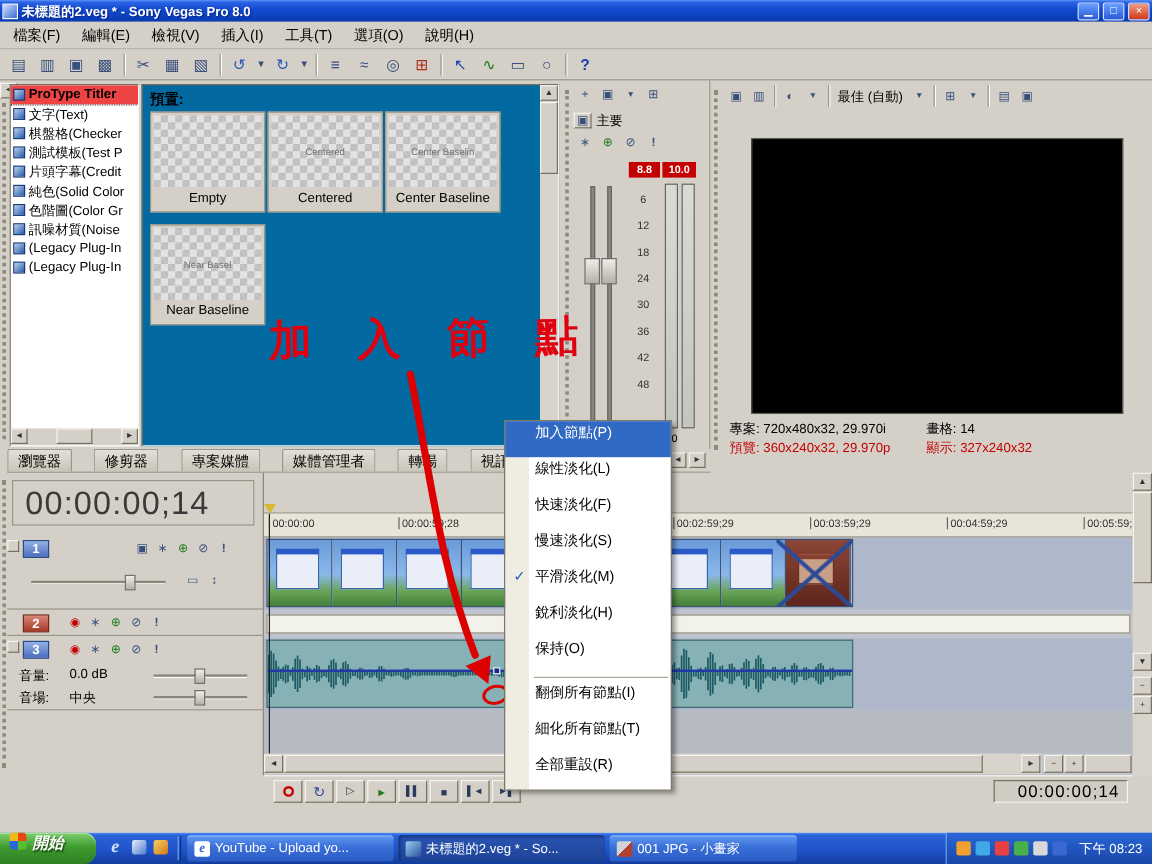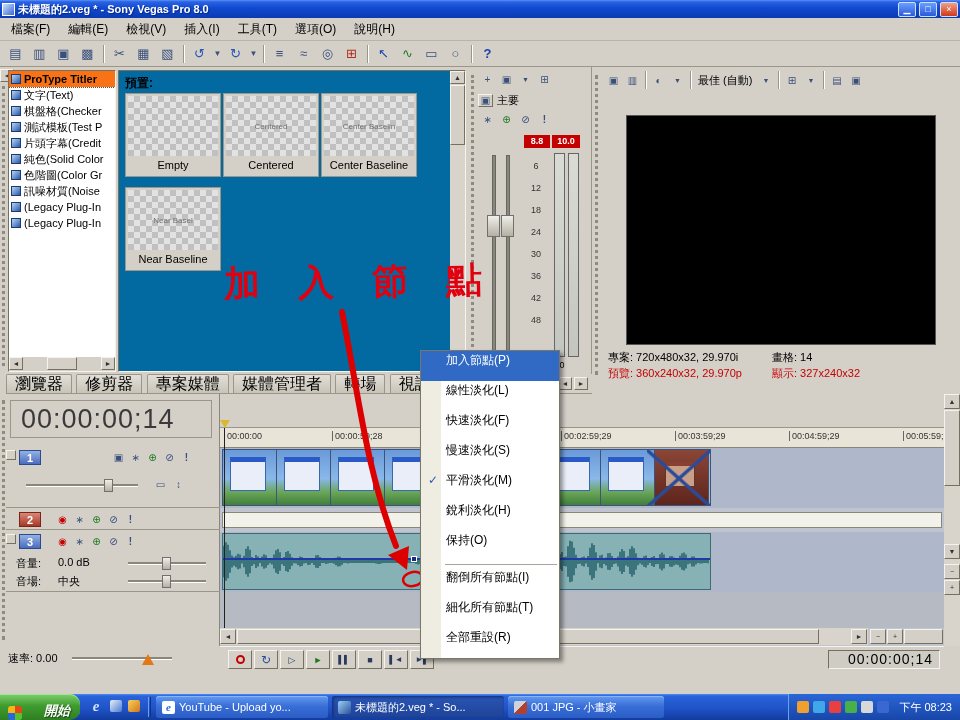--- a/index.html
+++ b/index.html
@@ -14,34 +14,34 @@
 .wbtn{width:18px;height:15px;display:flex;align-items:center;justify-content:center;font-size:9px;color:#fff;background:linear-gradient(180deg,#6aa0ff,#2a5ad8);border:1px solid #cfe0ff;border-radius:2px}
 .wbtn.close{background:linear-gradient(180deg,#f0a088,#d03818)}
 .menubar{display:flex;align-items:center;border-bottom:1px solid #b8b4a8;padding-left:2px}
 .mitem{padding:3px 9px}
 .toolbar{display:flex;align-items:center;padding:1px 4px;border-bottom:1px solid #9a968a;gap:1px}
 .tbtn{width:23px;height:22px;display:flex;align-items:center;justify-content:center;font-size:13px;color:#39507c}
 .tsep{width:1px;height:18px;background:#9a968a;box-shadow:1px 0 0 #fff;margin:0 3px}
 .vgrip{border-left:3px dotted #8e8a7e;width:0}
 .glist{font-size:11px;overflow:hidden}
 .gitem{height:16px;display:flex;align-items:center;gap:3px;padding:0 2px;white-space:nowrap}
-.gitem.sel{background:#f97316;outline:1px dotted #555}
+.gitem.sel{background:#ef4444;outline:1px dotted #555}
 .gicon{width:10px;height:10px;flex:none;background:linear-gradient(135deg,#b8d4f0,#2a5aa8);border:1px solid #1a3a78}
 .scrbtn{width:14px;height:13px;display:flex;align-items:center;justify-content:center;font-size:7px;color:#333}
 .pcell{width:96px;border:1px solid #9a968a;background:#d4d0c8;padding:2px;text-align:center;position:absolute}
 .pthumb{width:90px;height:60px;margin:0 auto;position:relative;display:flex;align-items:center;justify-content:center;background-image:linear-gradient(45deg,#c0c0c0 25%,transparent 25%,transparent 75%,#c0c0c0 75%),linear-gradient(45deg,#c0c0c0 25%,#e2e2e2 25%,#e2e2e2 75%,#c0c0c0 75%);background-size:12px 12px;background-position:0 0,6px 6px}
 .pttxt{font-size:8px;color:#707070}
 .pcap{font-size:11px;padding-top:3px;height:18px;white-space:nowrap;overflow:hidden}
 .mtbtn{width:19px;height:17px;display:flex;align-items:center;justify-content:center;font-size:10px;color:#39507c}
 .peak{width:26px;height:13px;background:#c40000;color:#fff;font-size:9px;font-weight:bold;text-align:center;line-height:13px;position:absolute}
 .scale{position:absolute;width:24px;font-size:9px;color:#333;text-align:center}
 .fgroove{position:absolute;width:4px;background:#8a8678;border:1px solid #666}
 .fhandle{position:absolute;width:13px;height:22px;background:linear-gradient(180deg,#f0eee8,#b4b0a4);border:1px solid #707070}
 .meter{position:absolute;width:11px;border:1px solid #666;background:linear-gradient(180deg,#d8dcd4,#c2c6be)}
-.tab{height:19px;display:inline-flex;align-items:center;padding:0 8px;border:1px solid #9a968a;border-bottom:none;background:linear-gradient(180deg,#e2dfd8,#c8c4b8);margin-right:1px;font-size:16px;border-radius:2px 2px 0 0}
+.tab{height:19px;display:inline-flex;align-items:center;padding:0 8px;border:1px solid #9a968a;border-bottom:none;background:linear-gradient(180deg,#e2dfd8,#c8c4b8);margin-right:15px;font-size:12px;border-radius:2px 2px 0 0}
 .tab.active{font-weight:bold;background:#d4d0c8}
 .hdrbadge{width:22px;height:15px;color:#fff;font-size:11px;font-weight:bold;display:flex;align-items:center;justify-content:center;border:1px solid #2a4a8a;background:linear-gradient(180deg,#93b2e4,#4b6cbe);position:absolute}
 .hdrbadge.red{background:linear-gradient(180deg,#d88878,#a83828);border-color:#7a2418}
 .hicon{width:17px;height:15px;display:flex;align-items:center;justify-content:center;font-size:10px;color:#39507c}
 .tick{position:absolute;top:3px;border-left:1px solid #666;padding-left:2px;font-size:9px;color:#333;white-space:nowrap}
 .vthumb{width:54px;height:100%;border-right:1px solid #3f5278;background:linear-gradient(180deg,#6a9ad8 0%,#8ab8ea 52%,#68a455 78%,#417f3c 100%);position:relative;flex:none;overflow:hidden}
 .vthumb::before{content:"";position:absolute;left:7px;top:7px;width:34px;height:28px;background:#e9eef8;border:1px solid #3a66b0;border-top:5px solid #2a5ac8}
 .vthumb.redclip{background:linear-gradient(180deg,#8a4636,#5e251c)}
 .vthumb.redclip::before{left:10px;top:12px;width:28px;height:20px;background:#c8a088;border-color:#6a3020;border-top:4px solid #8a4030}
 .trbtn{width:24px;height:19px;display:flex;align-items:center;justify-content:center;font-size:9px;color:#2a3a5c;gap:1px}
@@ -373,45 +373,40 @@
   </div>
 
   <div class="abs" style="left:944px;top:394px;width:16px;height:252px;background:#d8d4cc">
     <span class="abs scrbtn b3" style="left:0;top:0;width:16px;height:15px">▲</span>
     <span class="abs b3" style="left:0;top:16px;width:16px;height:76px"></span>
     <span class="abs scrbtn b3" style="left:0;top:150px;width:16px;height:15px">▼</span>
     <span class="abs scrbtn b3" style="left:0;top:170px;width:16px;height:15px">−</span>
     <span class="abs scrbtn b3" style="left:0;top:186px;width:16px;height:15px">+</span>
   </div>
 
-  <div class="abs" style="left:0;top:646px;width:220px;height:26px">
-    <span class="tlabel" style="left:8px;top:5px">速率: 0.00</span>
-    <div class="sgroove" style="left:72px;top:11px;width:100px"></div>
-    <div class="abs" style="left:142px;top:8px;width:0;height:0;border-left:6px solid transparent;border-right:6px solid transparent;border-bottom:11px solid #e07818"></div>
-  </div>
 
   <div class="abs" style="left:220px;top:646px;width:724px;height:26px;border-top:1px solid #f5f3ee">
     <div class="abs" style="left:8px;top:3px;display:flex;gap:2px">
       <span class="trbtn b3">
           <span style="width:9px;height:9px;border:2px solid #c40000;border-radius:50%"></span>
         </span>
       <span class="trbtn b3" style="color:#2a4a9c;font-size:12px">↻</span>
       <span class="trbtn b3">▷</span>
       <span class="trbtn b3" style="color:#1c7a1c">►</span>
       <span class="trbtn b3" style="font-size:8px">▌▌</span>
       <span class="trbtn b3">■</span>
       <span class="trbtn b3" style="font-size:8px">▌◄</span>
       <span class="trbtn b3" style="font-size:8px">►▌</span>
     </div>
     <div class="abs" style="left:608px;top:3px;width:112px;height:19px;background:#cfccc4;border:1px solid;border-color:#75715e #f5f3ee #f5f3ee #75715e;text-align:right;font-size:14px;line-height:17px;padding-right:6px;letter-spacing:1px">00:00:00;14</div>
   </div>
 
 
   <div class="abs" style="left:0;top:694px;width:960px;height:26px;background:linear-gradient(180deg,#4f8df8 0%,#2a63d8 8%,#2053c8 55%,#123c9e 100%)">
-    <div class="abs" style="left:0;top:0;width:80px;height:26px;display:flex;align-items:flex-end;gap:22px;padding-left:8px;border-radius:0 10px 10px 0;background:linear-gradient(180deg,#7fd06f,#3f9c2f 45%,#2e7f22);box-shadow:inset 0 1px 0 #a8e098">
+    <div class="abs" style="left:0;top:0;width:80px;height:26px;display:flex;align-items:flex-start;gap:5px;padding-left:8px;border-radius:0 10px 10px 0;background:linear-gradient(180deg,#7fd06f,#3f9c2f 45%,#2e7f22);box-shadow:inset 0 1px 0 #a8e098">
       <span style="width:14px;height:14px;border-radius:3px;background:conic-gradient(#e84810 0 25%,#58c030 0 50%,#2868d8 0 75%,#f0b818 0)"></span>
       <span style="color:#fff;font-weight:bold;font-size:13px;font-style:italic;text-shadow:1px 1px 1px #1a4a12">開始</span>
     </div>
     <div class="abs" style="left:88px;top:4px;display:flex;gap:6px;align-items:center">
       <span style="width:16px;height:16px;color:#cfe4ff;font-family:'Liberation Serif',serif;font-weight:bold;font-style:italic;font-size:15px;line-height:16px;text-align:center">e</span>
       <span class="trayicon" style="background:linear-gradient(135deg,#e8f0f8,#4a7ad0)"></span>
       <span class="trayicon" style="background:linear-gradient(135deg,#f8d060,#d07818)"></span>
     </div>
     <div class="abs" style="left:148px;top:3px;width:3px;height:20px;border-left:1px solid #6aa0f0;border-right:1px solid #103080"></div>
     <div class="xpbtn" style="left:156px;width:172px">

